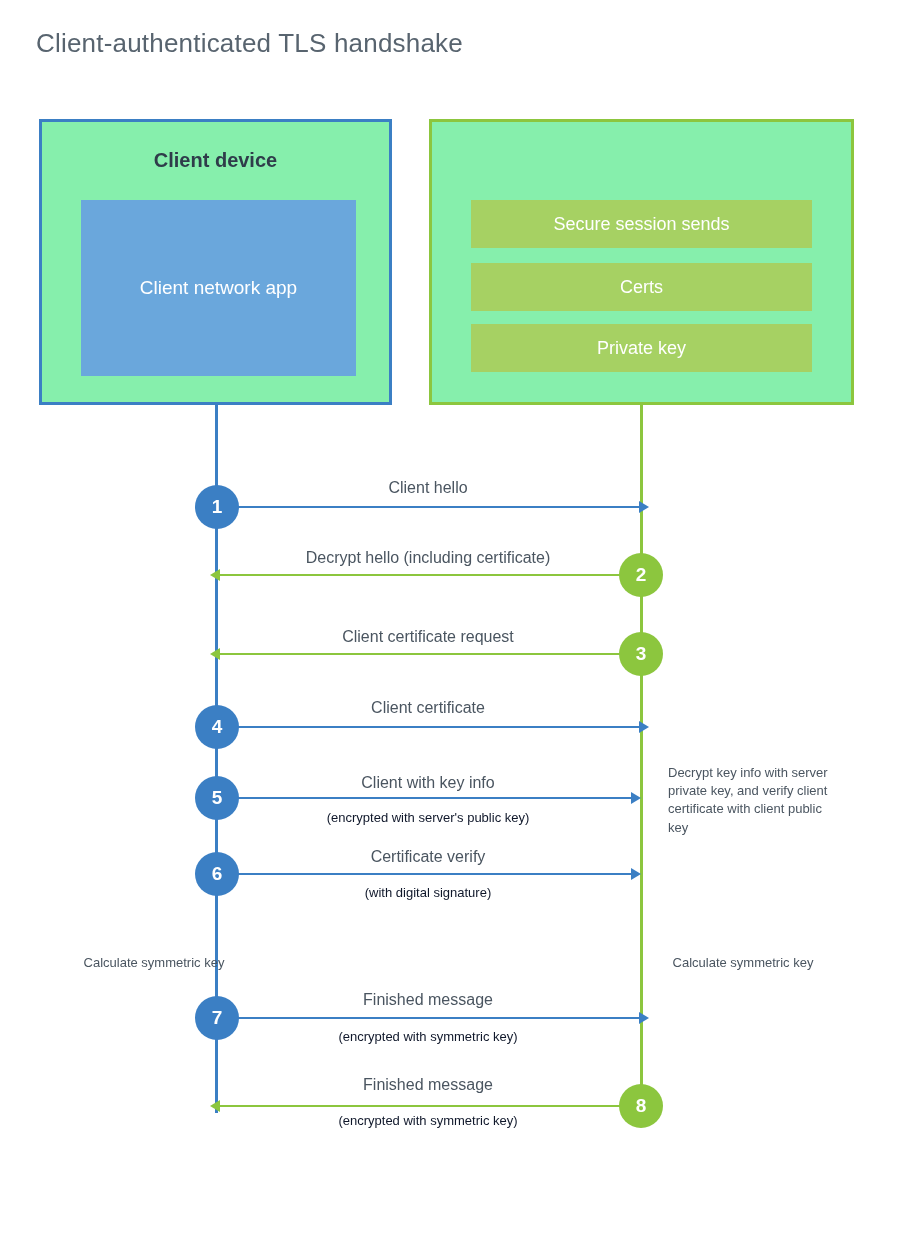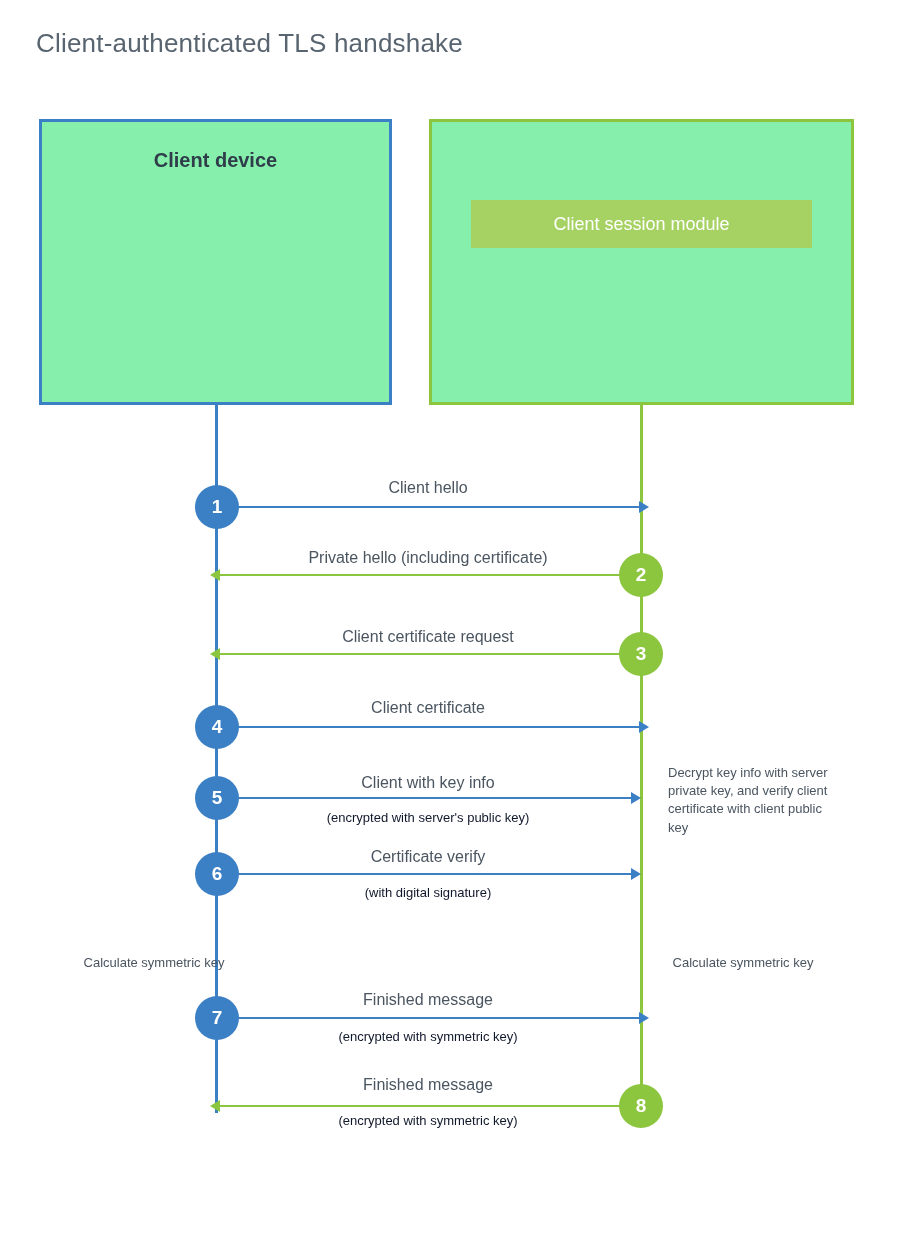--- a/index.html
+++ b/index.html
@@ -175,40 +175,43 @@
   }
   .side-note.center { text-align: center; margin-top: 16px; }
 </style>
 </head>
 <body>
 
 <div id="page-title">Client-authenticated TLS handshake</div>
 
 <div class="entity-box" id="client-box">
   <div class="entity-title">Client device</div>
+  <div id="client-app">Client network app</div>
 </div>
 
 <div class="entity-box" id="server-box">
-  <div class="server-item" id="server-item-0">Client session module</div>
+  <div class="server-item" id="server-item-0">Secure session sends</div>
+  <div class="server-item" id="server-item-1">Certs</div>
+  <div class="server-item" id="server-item-2">Private key</div>
 </div>
 
 <div class="lifeline" id="client-lifeline"></div>
 <div class="lifeline" id="server-lifeline"></div>
 
 <div class="arrow blue to-right" style="left:217px; top:506px; width:423px;">
     <span class="head"></span>
   </div>
 <div class="step-circle blue" style="left:195px; top:485px;">1</div>
 <div class="msg-label" style="left:228px; top:479px; width:400px;">Client hello</div>
 
 <div class="arrow green to-left" style="left:219px; top:574px; width:421px;">
     <span class="head"></span>
   </div>
 <div class="step-circle green" style="left:619px; top:553px;">2</div>
-<div class="msg-label" style="left:228px; top:549px; width:400px;">Private hello (including certificate)</div>
+<div class="msg-label" style="left:228px; top:549px; width:400px;">Decrypt hello (including certificate)</div>
 
 <div class="arrow green to-left" style="left:219px; top:653px; width:421px;">
     <span class="head"></span>
   </div>
 <div class="step-circle green" style="left:619px; top:632px;">3</div>
 <div class="msg-label" style="left:228px; top:628px; width:400px;">Client certificate request</div>
 
 <div class="arrow blue to-right" style="left:217px; top:726px; width:423px;">
     <span class="head"></span>
   </div>

